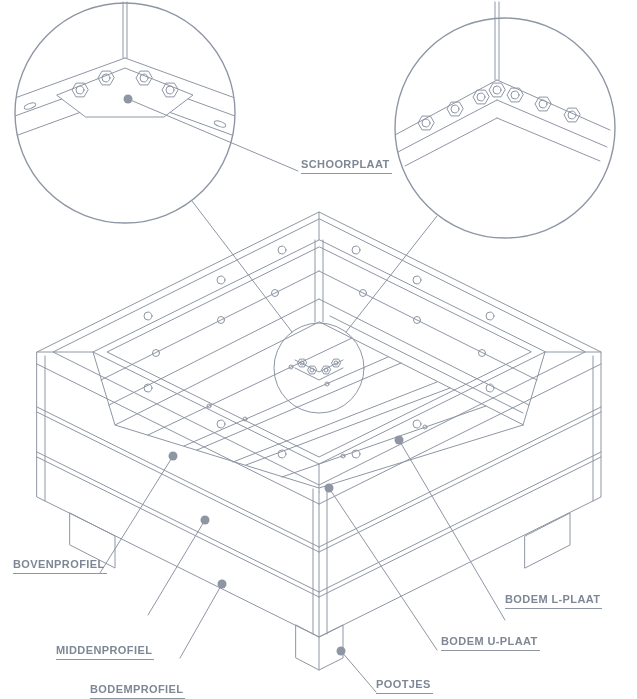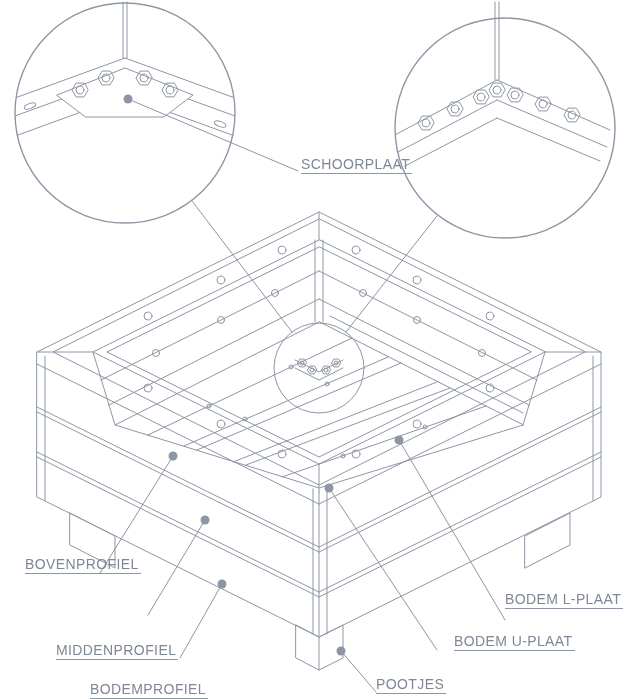--- a/index.html
+++ b/index.html
@@ -20,26 +20,27 @@
     stroke-width:1;
     stroke-linecap:round;
     stroke-linejoin:round;
   }
   svg .thick{stroke-width:1.4;}
   svg .dot{fill:var(--line-color);stroke:none;}
   svg .plate{fill:#ffffff;}
   .label{
     position:absolute;
     color:var(--text-color);
-    font-size:14px;
+    font-size:11px;
     letter-spacing:0.4px;
     line-height:13px;
     border-bottom:1px solid var(--line-color);
     padding:0 2px 2px 0;
     white-space:nowrap;
+    font-weight:bold;
   }
 </style>
 </head>
 <body>
 
 <svg class="stage" width="637" height="699" viewBox="0 0 637 699" xmlns="http://www.w3.org/2000/svg">
 
   <defs>
     <clipPath id="clipL">
         <circle cx="125" cy="113" r="110"></circle>
@@ -177,18 +178,18 @@
     <circle class="dot" cx="173" cy="456" r="4.5"></circle>
     <circle class="dot" cx="205" cy="520" r="4.5"></circle>
     <circle class="dot" cx="222" cy="584" r="4.5"></circle>
     <circle class="dot" cx="341" cy="651" r="4.5"></circle>
     <circle class="dot" cx="329" cy="488" r="4.5"></circle>
     <circle class="dot" cx="399" cy="440" r="4.5"></circle>
   </g>
 </svg>
 
 <span class="label" style="left:301px;top:158px;">SCHOORPLAAT</span>
-<span class="label" style="left:25px;top:558px;text-align:right;">BOVENPROFIEL</span>
+<span class="label" style="left:13px;top:558px;text-align:right;">BOVENPROFIEL</span>
 <span class="label" style="left:56px;top:600px;margin-top:44px;">MIDDENPROFIEL</span>
 <span class="label" style="left:90px;top:643px;margin-top:40px;">BODEMPROFIEL</span>
 <span class="label" style="left:376px;top:678px;">POOTJES</span>
-<span class="label" style="left:454px;top:635px;text-align:right;">BODEM U-PLAAT</span>
+<span class="label" style="left:441px;top:635px;text-align:right;">BODEM U-PLAAT</span>
 <span class="label" style="left:505px;top:593px;">BODEM L-PLAAT</span>
 
 </body></html>

